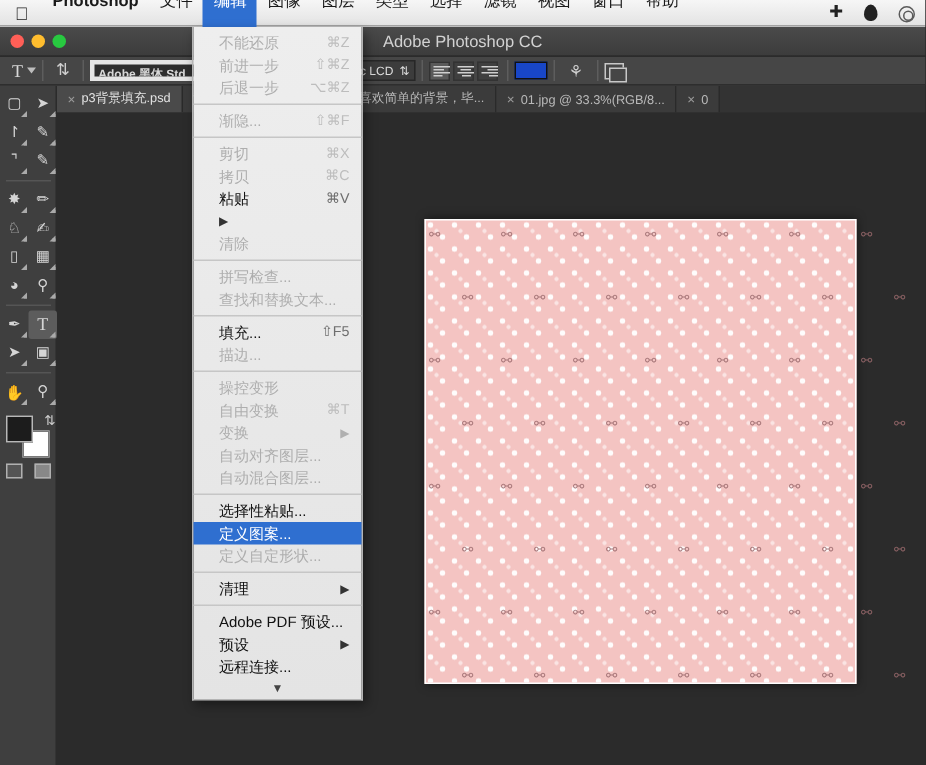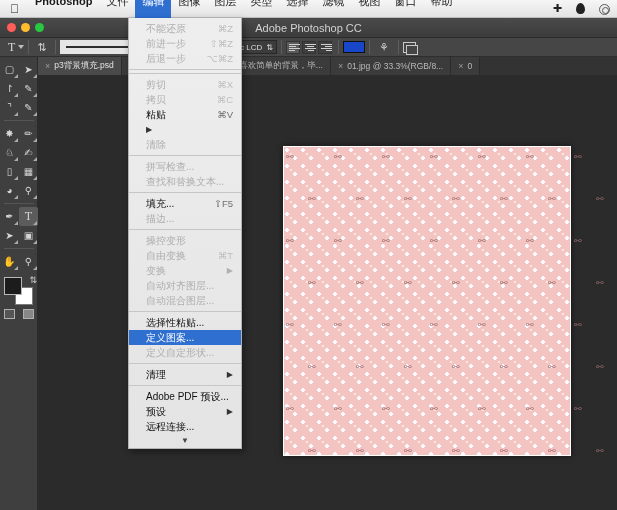--- a/index.html
+++ b/index.html
@@ -54,21 +54,21 @@
     background: #464646; border-bottom: 1px solid #2e2e2e;
     display: flex; align-items: center; gap: 0; z-index: 9;
   }
   .opt-sep { width: 1px; height: 14px; background: #5d5d5d; margin: 0 4px; }
   .opt-T { color: #d8d8d8; font-size: 12px; font-family: "Liberation Serif", serif;
            padding: 0 3px 0 8px; }
   .tri-dn { width:0; height:0; border-left:3px solid transparent; border-right:3px solid transparent;
             border-top:4px solid #bdbdbd; }
   .opt-icon { color: #cfcfcf; font-size: 11px; padding: 0 4px; line-height: 1; }
   .fontbox {
-    background:#2d2d2d; border:6px solid #e5e5e5; color:#d8d8d8;
+    background:#2d2d2d; border:3px solid #e5e5e5; color:#d8d8d8;
     height:14px; line-height:13px; font-size:8px; font-weight:bold;
     padding:0 3px; width:78px; overflow:hidden; white-space:nowrap;
   }
   .sizebox {
     background:#2d2d2d; border:1px solid #1f1f1f; color:#d8d8d8;
     height:14px; line-height:13px; font-size:8px; padding:0 3px;
     width:55px; display:flex; align-items:center; justify-content:space-between;
   }
   .sizebox .caret { width:9px; height:12px; background:#4b4b4b; display:flex;
                     align-items:center; justify-content:center; }
@@ -390,20 +390,24 @@
         </div>
         <div class="mrow dis">
           <span class="lab">前进一步</span>
           <span class="key">⇧⌘Z</span>
         </div>
         <div class="mrow dis">
           <span class="lab">后退一步</span>
           <span class="key">⌥⌘Z</span>
         </div>
         <div class="msep"></div>
+        <div class="mrow dis">
+          <span class="lab">渐隐...</span>
+          <span class="key">⇧⌘F</span>
+        </div>
         <div class="msep"></div>
         <div class="mrow dis">
           <span class="lab">剪切</span>
           <span class="key">⌘X</span>
         </div>
         <div class="mrow dis">
           <span class="lab">拷贝</span>
           <span class="key">⌘C</span>
         </div>
         <div class="mrow">

